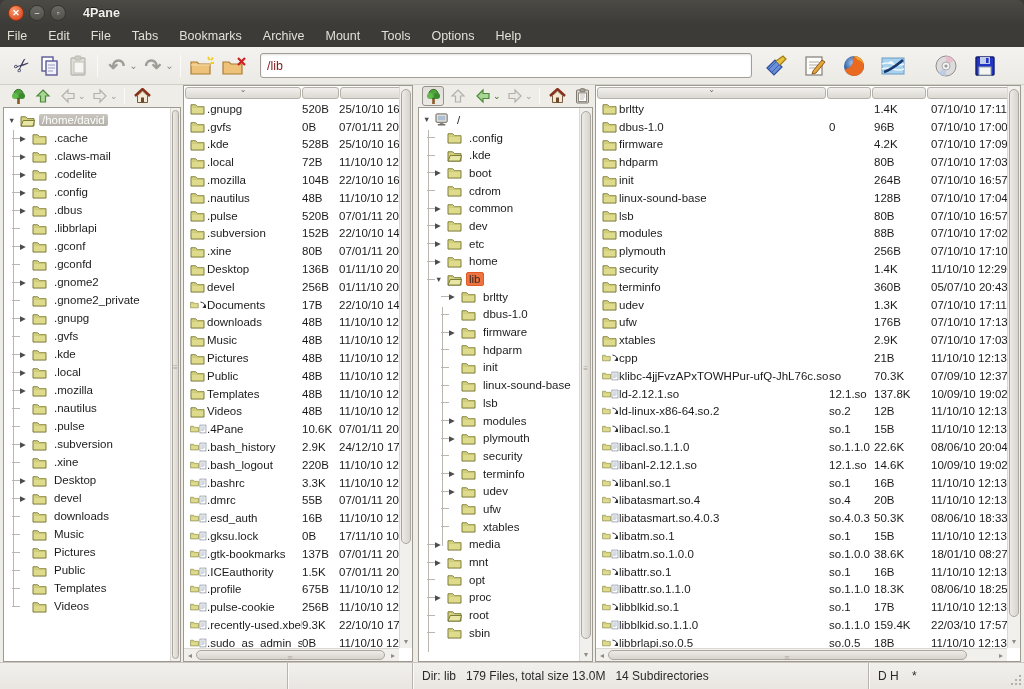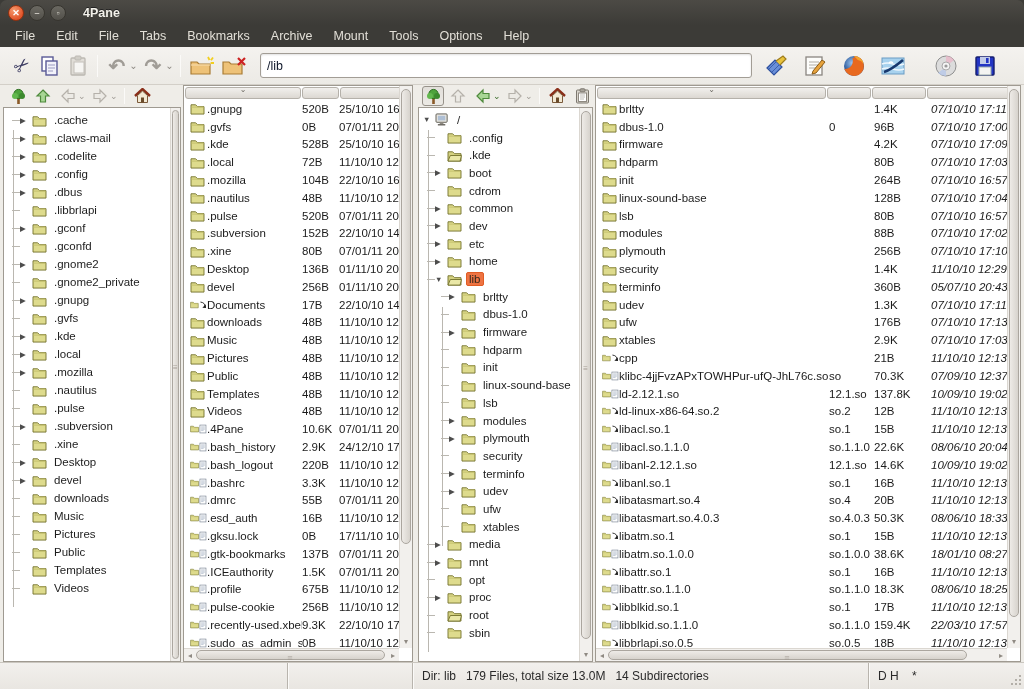--- a/index.html
+++ b/index.html
@@ -10,33 +10,33 @@
   
   .titlebar { height:25px; background:linear-gradient(#4c4a45,#3c3b37); border-radius:7px 7px 0 0;
     display:flex; align-items:center; padding-left:8px; }
   .tb-btn { width:16px; height:16px; border-radius:50%; margin-right:5px; display:flex;
     align-items:center; justify-content:center; font-size:9px; font-weight:bold; cursor:default; }
   .tb-close { background:radial-gradient(circle at 35% 30%,#f59a6e,#e2552b 70%); border:1px solid #93310f; color:#fff; }
   .tb-min,.tb-max { background:linear-gradient(#6b6962,#52504a); border:1px solid #37352f; color:#cfccc4; }
   .tb-title { color:#f3f1ea; font-weight:bold; font-size:12.5px; margin-left:12px; text-shadow:0 -1px 0 #222; }
 
   
-  .menubar { height:22px; background:#3c3b37; display:flex; align-items:center; padding-left:12px; }
+  .menubar { height:22px; background:#3c3b37; display:flex; align-items:center; padding-left:4px; }
   .menu-item { color:#e2dfd7; font-size:12.5px; margin-right:15px; padding:1px 3px; }
 
   
   .toolbar { height:38px; background:linear-gradient(#f4f2ef,#eceae5); border-bottom:1px solid #d3cfc8;
     display:flex; align-items:center; padding:0 10px 0 8px; }
   .tbtn { width:28px; height:28px; display:flex; align-items:center; justify-content:center; flex:none; }
   .tsep { width:1px; height:22px; background:#cfcbc3; border-right:1px solid #fbfaf8; margin:0 5px; flex:none; }
   .ddv { width:11px; color:#8f8b84; font-size:10px; text-align:center; flex:none; margin-left:-3px; }
   .glyph-cut { font-size:19px; color:#3d3d63; transform:rotate(-40deg); }
   .glyph-undo,.glyph-redo { font-size:20px; color:#a09c96; font-weight:bold; line-height:1; }
   .pathbox { height:25px; width:492px; margin-left:10px; background:#fff; border:1px solid #a29d95;
-    border-radius:3px; font-size:12.5px; padding:0 6px; color:#0f172a; outline:none; flex:none;
+    border-radius:3px; font-size:12.5px; padding:0 6px; color:#7f1d1d; outline:none; flex:none;
     box-shadow:inset 0 1px 2px rgba(0,0,0,.12); font-family:"Liberation Sans",sans-serif; }
   .right-tools { margin-left:auto; display:flex; align-items:center; gap:13px; margin-right:16px; }
   .right-tools .tbtn { width:26px; }
   .gap-left { margin-left:14px; }
 
   
   .main { position:relative; height:577px; background:#efedе8; background:#efede8; }
   .pane { position:absolute; top:0; }
   .boxed { background:#fff; border:1px solid #9f9a91; }
 
@@ -78,21 +78,21 @@
     position:relative; }
   .colseg .sortv { position:absolute; top:-3px; width:100%; text-align:center; color:#6e6a63; font-size:8px; }
   .listwrap { position:absolute; left:0; right:13px; overflow:hidden; }
   .lrow { display:flex; align-items:center; height:17.8px; font-size:11.5px; color:#1b1b1b; padding-left:6px; white-space:nowrap; }
   .licon { width:17px; flex:none; display:flex; }
   .licon svg { display:none; }
   .t-folder .svg-folder, .t-file .svg-file, .t-symlink .svg-symlink { display:block; }
   .c-name { overflow:hidden; flex:none; }
   .p2 .c-name { width:95px; }  .p2 .c-size { width:37px; flex:none; } .p2 .c-date { flex:1; overflow:hidden; }
   .p4 .c-name { width:210px; } .p4 .c-ext { width:45px; flex:none; overflow:hidden; }
-  .p4 .c-size { width:57px; flex:none; } .p4 .c-date { flex:1; overflow:hidden;font-style:italic; }
+  .p4 .c-size { width:57px; flex:none; } .p4 .c-date { flex:1; overflow:hidden; }
 
   .hscroll { position:absolute; bottom:0; left:0; height:13px; background:#f2f0ed; border-top:1px solid #dbd7d1; }
   .hthumb { position:absolute; top:1px; bottom:1px; border-radius:6px;
     background:linear-gradient(#eeebe7,#d7d3cd); border:1px solid #aba69f; }
   .harrow { position:absolute; top:0; bottom:0; width:12px; color:#8f8a83; font-size:8px; text-align:center; line-height:13px; }
   .hgrip { position:absolute; top:2px; width:100%; text-align:center; color:#a59f97; font-size:9px; letter-spacing:1px; }
 
   
   .statusbar { height:27px; background:linear-gradient(#f2f0ed,#e9e6e1); border-top:1px solid #cac6bf;
     display:flex; align-items:center; font-size:12px; color:#2a2a2a; }
@@ -278,20 +278,33 @@
           </span>
       </div>
       <div class="treebox boxed p1t" id="pane1-tree" style="height:555px;">
         <div class="vline" style="left:9px; top:22px; height:477px;"></div>
         <div class="vscroll thin">
           <div class="vthumb" style="top:2px; bottom:2px;">
               <span class="grip" style="top:46%">≡</span>
             </div>
         </div>
 
+    <div class="trow i-folder-open x-down sel-grey d0">
+
+      <span class="exp"></span>
+      <span class="ticon">
+
+        <svg class="svg-folder-open" width="15" height="13" viewBox="0 0 16 14">
+                <path d="M1 3 h5 l2 2 h7 v8 H1 Z" fill="#d4d180" stroke="#75742f"></path>
+                <path d="M1 13 L3.5 7 H15.5 L14 13 Z" fill="#e9e7a6" stroke="#75742f"></path>
+              </svg>
+
+      </span>
+      <span class="tlabel">/home/david</span>
+    </div>
 
     <div class="trow i-folder x-right d1">
       <span class="conn"></span>
       <span class="exp"></span>
       <span class="ticon">
         <svg class="svg-folder" width="15" height="13" viewBox="0 0 16 14">
                 <path d="M1 3 h5 l2 2 h7 v8 H1 Z" fill="#dedb8d" stroke="#75742f"></path>
                 <path d="M1.5 5.5h13" stroke="#c2bf6a"></path>
               </svg>
 

